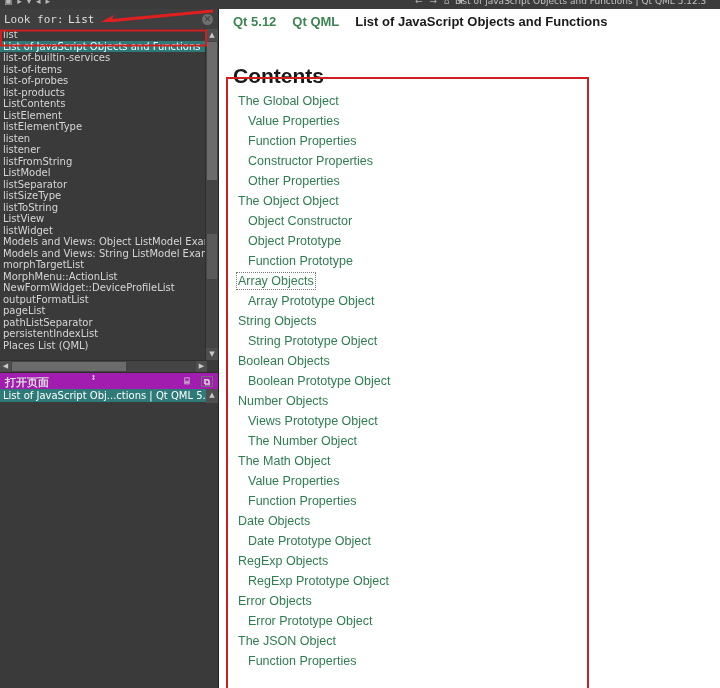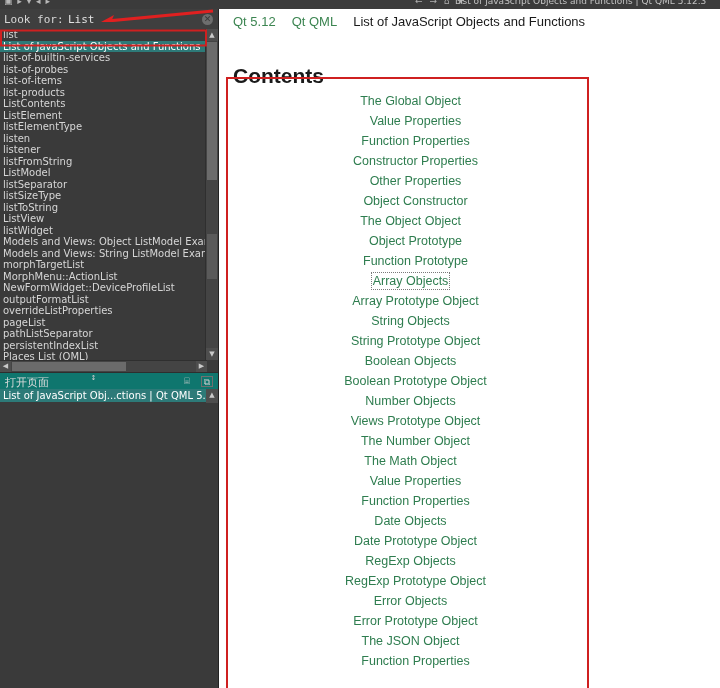--- a/index.html
+++ b/index.html
@@ -182,23 +182,24 @@
     left: 12px; top: 1px;
     width: 114px; height: 9px;
     background: #6b6b6b;
   }
 
   
   .openpages-bar {
     position: absolute;
     left: 0; top: 363px;
     width: 219px; height: 17px;
-    background: #0f766e;
+    background: #a21caf;
     border-top: 1px solid #2e2e2e;
     border-bottom: 2px solid #737373;
+    font-weight: bold;
   }
   .openpages-label {
     position: absolute;
     left: 5px; top: 2px;
     color: #dcdcdc;
     font-size: 11px;
     white-space: nowrap;
   }
   .updown {
     position: absolute;
@@ -262,20 +263,21 @@
     left: 219px; top: 9px;
     width: 501px;
     height: 679px;
     background: #ffffff;
     overflow: hidden;
   }
   .breadcrumb {
     position: absolute;
     left: 14px; top: 5px;
     white-space: nowrap;
+    font-weight: bold;
   }
   .crumb {
     display: inline-block;
     color: #3c8551;
     font-size: 13px;
     font-family: "Liberation Sans", sans-serif;
     margin-right: 16px;
     cursor: pointer;
   }
   .crumb-current {
@@ -307,21 +309,20 @@
   }
   .toc-item {
     color: #2e7d4f;
     font-size: 12.5px;
     font-family: "Liberation Sans", sans-serif;
     line-height: 20px;
     height: 20px;
     white-space: nowrap;
     cursor: pointer;
     display: block;
-    text-align: center;
   }
   .toc-item.lvl1 { padding-left: 5px; }
   .toc-item.lvl2 { padding-left: 15px; }
   .toc-item .lbl { display: inline; }
   .toc-item.focused .lbl {
     outline: 1px dotted #7a7a7a;
     outline-offset: 1px;
   }
 
   
@@ -348,42 +349,41 @@
     <div class="lookfor-row">
       <span class="lookfor-label">Look for:</span>
       <input class="lookfor-input" type="text" value="List" style="">
       <span class="clear-icon">✕</span>
     </div>
 
     <div class="index-list" id="index-list">
         <div class="idx-item">list</div>
         <div class="idx-item selected">List of JavaScript Objects and Functions</div>
         <div class="idx-item">list-of-builtin-services</div>
+        <div class="idx-item">list-of-items</div>
         <div class="idx-item">list-of-probes</div>
-        <div class="idx-item">list-of-items</div>
         <div class="idx-item">list-products</div>
         <div class="idx-item">ListContents</div>
         <div class="idx-item">ListElement</div>
         <div class="idx-item">listElementType</div>
         <div class="idx-item">listen</div>
         <div class="idx-item">listener</div>
         <div class="idx-item">listFromString</div>
         <div class="idx-item">ListModel</div>
         <div class="idx-item">listSeparator</div>
         <div class="idx-item">listSizeType</div>
         <div class="idx-item">listToString</div>
         <div class="idx-item">ListView</div>
         <div class="idx-item">listWidget</div>
         <div class="idx-item">Models and Views: Object ListModel Example</div>
         <div class="idx-item">Models and Views: String ListModel Example</div>
         <div class="idx-item">morphTargetList</div>
         <div class="idx-item">MorphMenu::ActionList</div>
         <div class="idx-item">NewFormWidget::DeviceProfileList</div>
         <div class="idx-item">outputFormatList</div>
-        <div class="idx-item">overrideListProperties</div>
         <div class="idx-item">pageList</div>
         <div class="idx-item">pathListSeparator</div>
         <div class="idx-item">persistentIndexList</div>
         <div class="idx-item">Places List (QML)</div>
       </div>
 
     <div class="vscroll">
       <div class="arrow-up">▲</div>
       <div class="thumb"></div>
       <div class="thumb2"></div>
@@ -418,22 +418,22 @@
     <div class="contents-heading">Contents</div>
 
     <div class="toc-box"></div>
 
     <div class="toc-list" id="toc-list">
         <div class="toc-item lvl1"><span class="lbl">The Global Object</span></div>
         <div class="toc-item lvl2"><span class="lbl">Value Properties</span></div>
         <div class="toc-item lvl2"><span class="lbl">Function Properties</span></div>
         <div class="toc-item lvl2"><span class="lbl">Constructor Properties</span></div>
         <div class="toc-item lvl2"><span class="lbl">Other Properties</span></div>
+        <div class="toc-item lvl1"><span class="lbl">The Object Object</span></div>
         <div class="toc-item lvl2"><span class="lbl">Object Constructor</span></div>
-        <div class="toc-item lvl1"><span class="lbl">The Object Object</span></div>
         <div class="toc-item lvl2"><span class="lbl">Object Prototype</span></div>
         <div class="toc-item lvl2"><span class="lbl">Function Prototype</span></div>
         <div class="toc-item lvl1 focused"><span class="lbl">Array Objects</span></div>
         <div class="toc-item lvl2"><span class="lbl">Array Prototype Object</span></div>
         <div class="toc-item lvl1"><span class="lbl">String Objects</span></div>
         <div class="toc-item lvl2"><span class="lbl">String Prototype Object</span></div>
         <div class="toc-item lvl1"><span class="lbl">Boolean Objects</span></div>
         <div class="toc-item lvl2"><span class="lbl">Boolean Prototype Object</span></div>
         <div class="toc-item lvl1"><span class="lbl">Number Objects</span></div>
         <div class="toc-item lvl2"><span class="lbl">Views Prototype Object</span></div>

